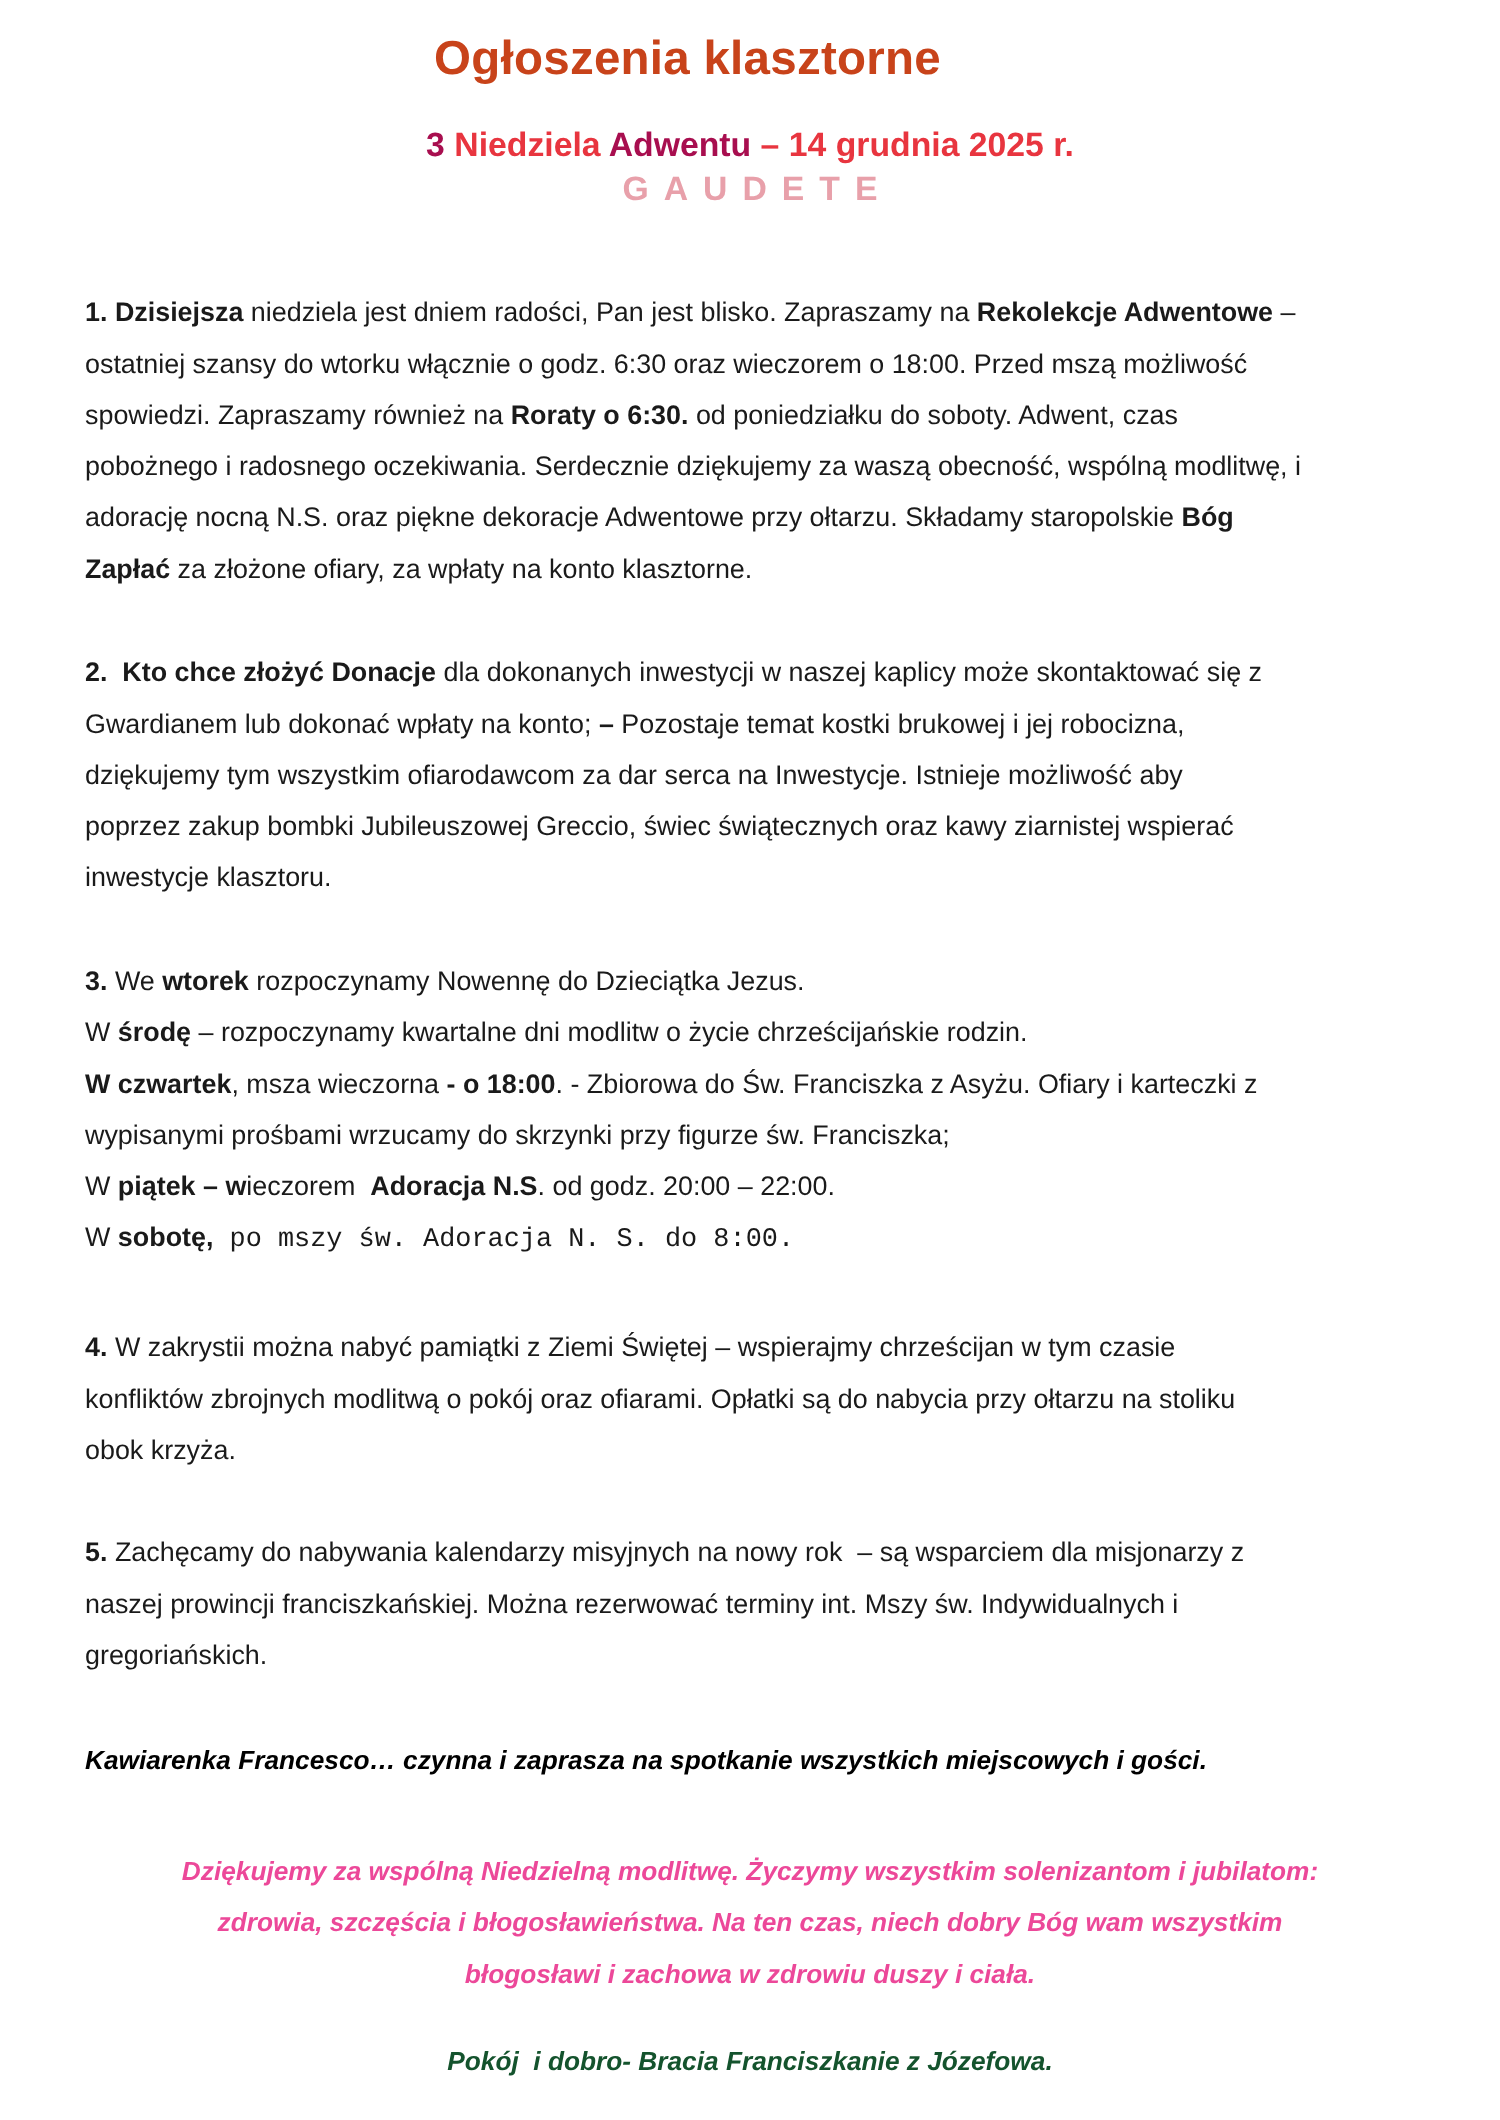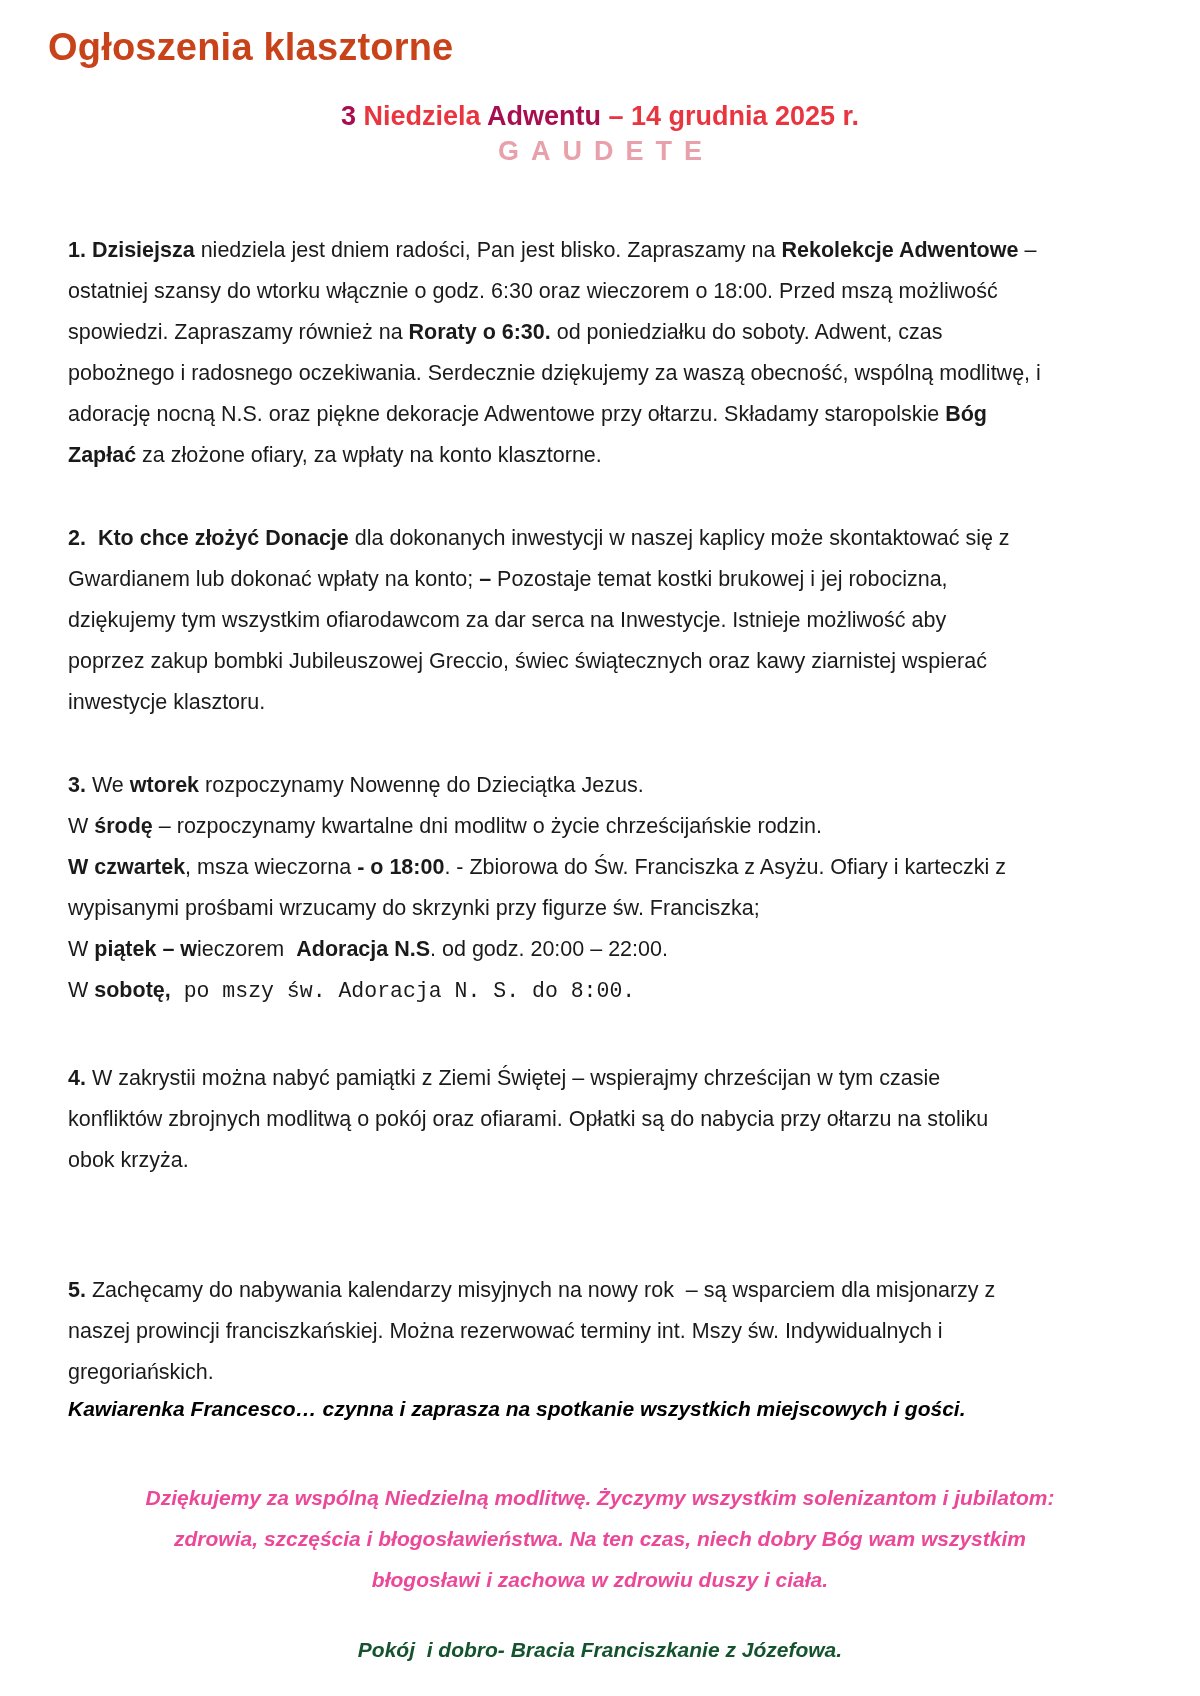--- a/index.html
+++ b/index.html
@@ -2,41 +2,41 @@
 <html><head>
 <meta charset="utf-8">
 <style>
   html, body { margin: 0; padding: 0; background: #ffffff; }
   body {
     width: 1200px; height: 1696px; position: relative; overflow: hidden;
     font-family: "Liberation Sans", sans-serif; color: #1a1a1a;
   }
   .page { position: absolute; left: 0; top: 0; width: 1200px; height: 1696px; }
   .title {
-    position: absolute; left: 0; width: 1100px; top: 26px; 
-    font-size: 38px; font-weight: bold; color: #c8431a; letter-spacing: 0.2px; margin-left: 48px;
+    position: absolute; left: 0; width: 1100px; top: 26px; text-align: center;
+    font-size: 38px; font-weight: bold; color: #c8431a; letter-spacing: 0.2px;
   }
   .subtitle {
     position: absolute; left: 0; width: 1200px; top: 101px; text-align: center;
     font-size: 27px; font-weight: bold; color: #e8353f;
   }
   .subtitle .dark { color: #a80e4f; }
   .gaudete {
     position: absolute; left: 0; width: 1200px; top: 136px; text-align: center;
     font-size: 27px; font-weight: bold; color: #e8a0aa; letter-spacing: 12px;
     padding-left: 12px; box-sizing: border-box;
   }
   .section { position: absolute; left: 68px; width: 1080px; font-size: 21.5px; line-height: 41px; }
   .section .line { white-space: nowrap; height: 41px; }
   .section b { font-weight: bold; }
   #s1 { top: 230px; }
   #s2 { top: 518px; }
   #s3 { top: 765px; }
   #s4 { top: 1058px; }
-  #s5 { top: 1222px; margin-top: 48px; }
+  #s5 { top: 1222px; }
   .cafe {
     position: absolute; left: 68px; top: 1397px; font-size: 21px; font-weight: bold;
     font-style: italic; color: #000000; white-space: nowrap;
   }
   .blessing {
     position: absolute; left: 0; width: 1200px; top: 1477px; text-align: center;
     font-size: 21px; font-weight: bold; font-style: italic; color: #ec4899; line-height: 41px;
   }
   .blessing .line { white-space: nowrap; }
   .signoff {

